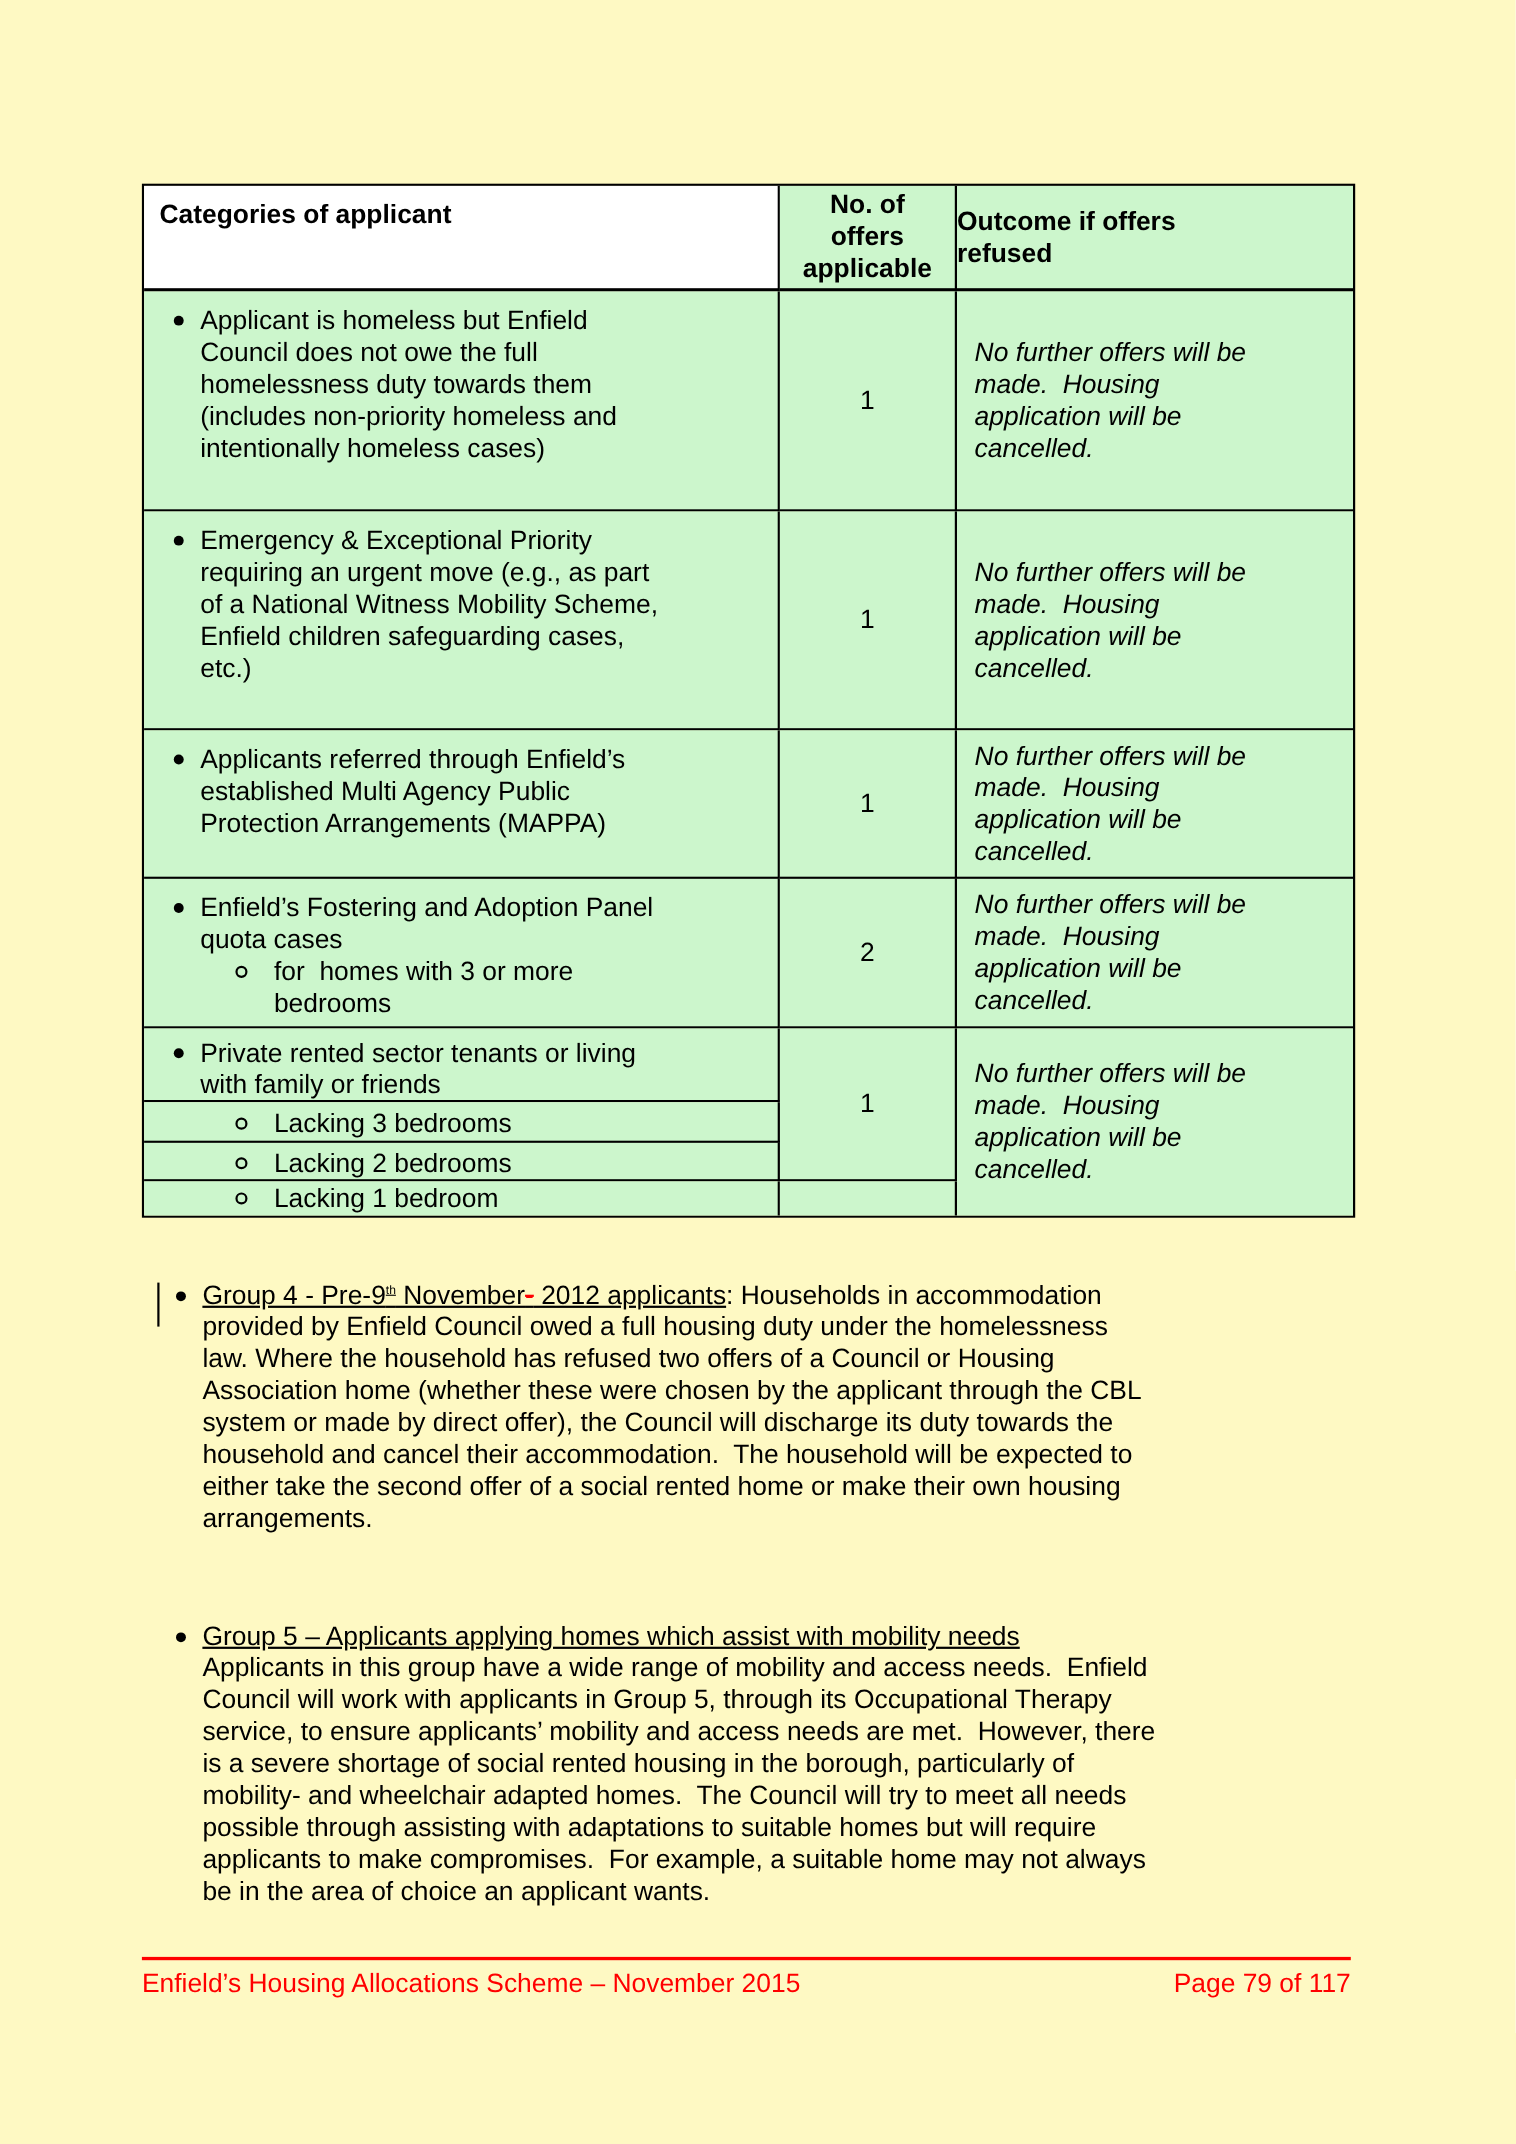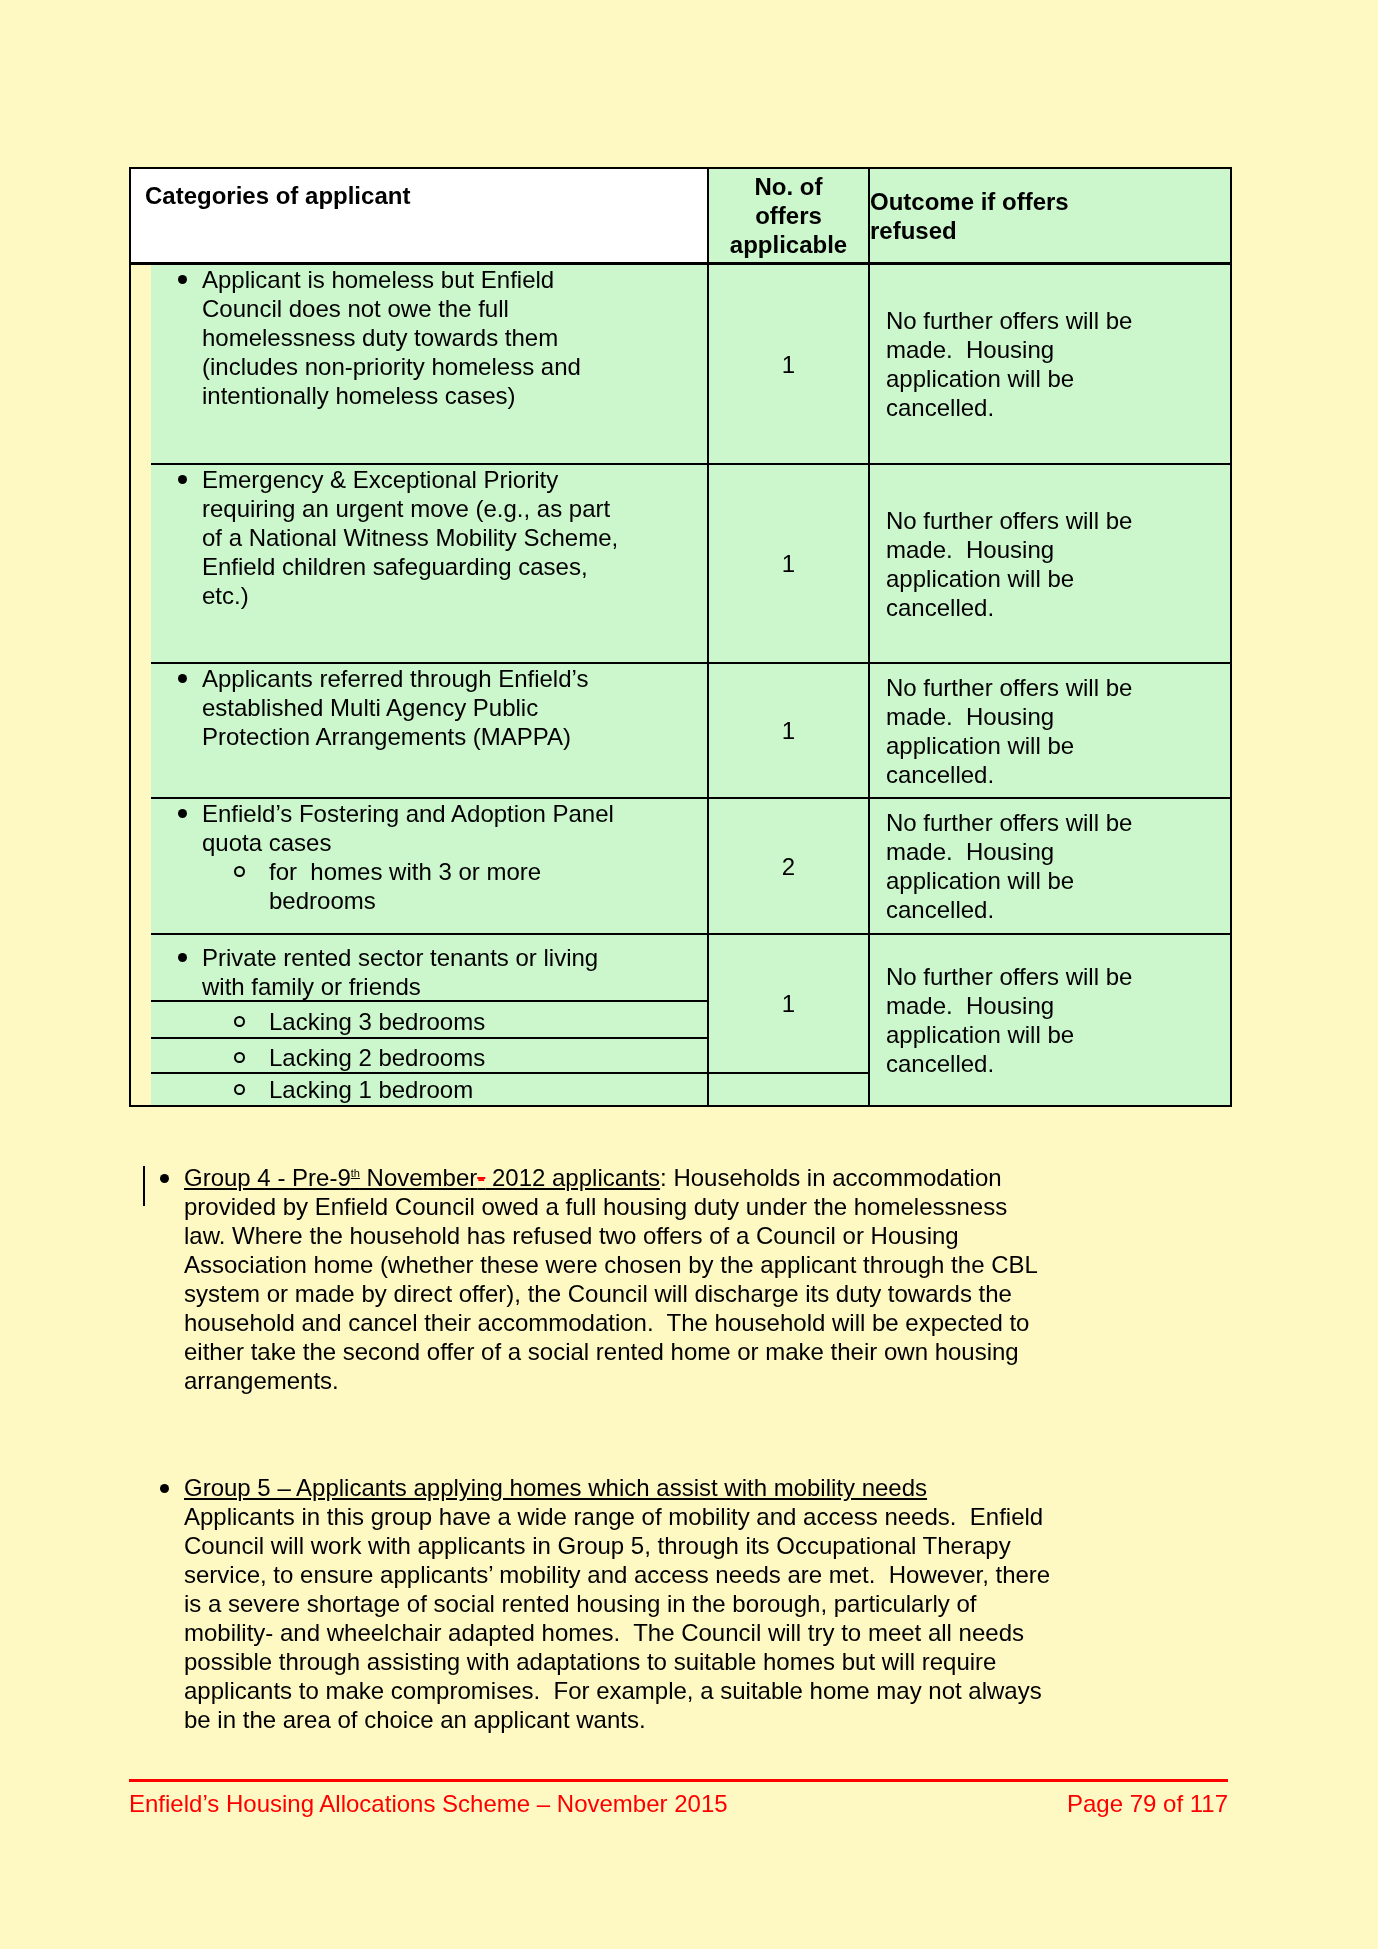--- a/index.html
+++ b/index.html
@@ -14,32 +14,32 @@
   .cell.white{background:#fff;}
   .lastcol{border-right:none;}
   .lastrow{border-bottom:none;}
   .hb{border-bottom-width:3px;}
   .hcell{font-weight:bold;}
   .h1{padding:12px 14px;}
   .h2{display:flex;align-items:center;justify-content:center;text-align:center;}
   .h2 span{max-width:125px;white-space:pre-wrap;}
   .h3{display:flex;align-items:center;padding-left:0;}
   .h3 span{max-width:250px;white-space:pre-wrap;}
-  .cat{padding:0 0 0 27px;margin-left:20px;}
+  .cat{padding:12px 0 0 27px;}
   .blt{display:flex;}
   .dot{flex:0 0 24px;}
   .dot i{display:block;width:9px;height:9px;border-radius:50%;background:#000;margin-top:10px;}
   .btxt{width:425px;white-space:pre-wrap;}
   .sub{display:flex;margin-left:55px;}
   .circ{flex:0 0 36px;}
   .circ i{display:block;width:11px;height:11px;border-radius:50%;border:2px solid #000;box-sizing:border-box;margin-top:9px;margin-left:1px;}
   .stxt{width:355px;white-space:pre-wrap;}
   .subonly{padding-top:5px;}
   .num{display:flex;align-items:center;justify-content:center;}
-  .out{display:flex;align-items:center;padding-left:16px;}
+  .out{display:flex;align-items:center;padding-left:16px;font-style:italic;}
   .out span{width:272px;white-space:pre-wrap;}
   
   .para{position:absolute;left:160px;width:1030px;}
   .para .blt .dot i{margin-top:11px;}
   .ptxt{width:985px;}
   .pline{white-space:pre-wrap;}
   .u{text-decoration:underline;}
   sup{font-size:11px;line-height:0;vertical-align:super;text-decoration:inherit;}
   .del{color:var(--red);text-decoration:line-through;}
   .changebar{position:absolute;left:143px;top:1166px;width:2px;height:40px;background:#000;}

